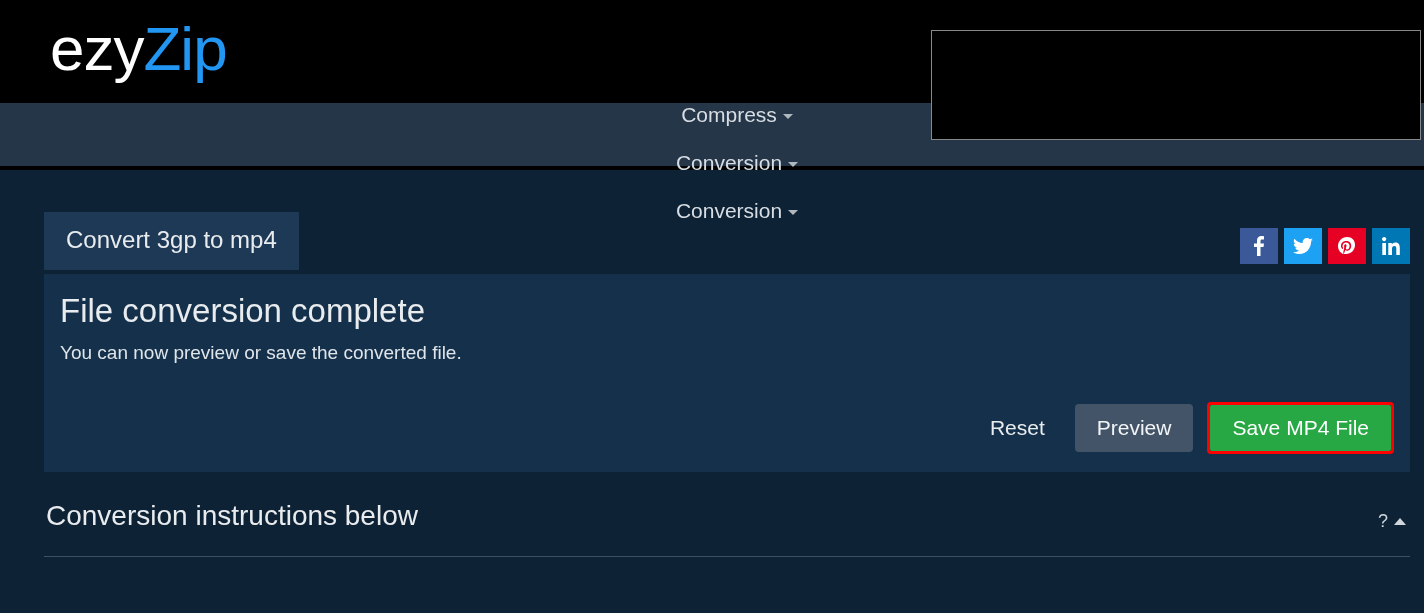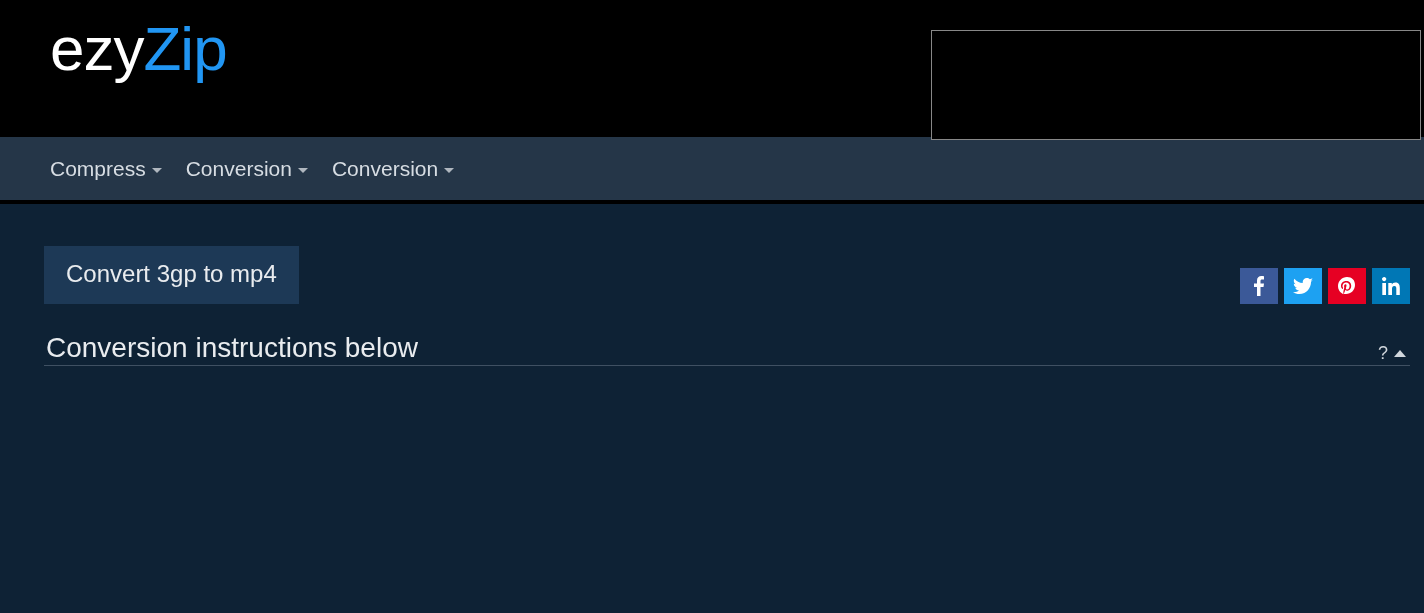--- a/index.html
+++ b/index.html
@@ -6,21 +6,21 @@
   body {
     font-family: "Segoe UI", "Helvetica Neue", Arial, sans-serif;
     background: #0e2235;
     width: 1424px;
     height: 613px;
     overflow: hidden;
     color: #e9ecef;
   }
   .header {
     background: #000;
-    height: 136px;
+    height: 102px;
     display: flex;
     align-items: flex-start;
     justify-content: space-between;
     padding: 18px 0 0 50px;
   }
   .logo-block { display: flex; flex-direction: column; }
   .logo-text {
     font-size: 62px;
     font-weight: 300;
     letter-spacing: -1px;
@@ -57,20 +57,21 @@
   }
   .navbar {
     background: #253648;
     height: 68px;
     border-top: 1px solid #000;
     border-bottom: 4px solid #000;
     display: flex;
     align-items: center;
     padding-left: 50px;
     gap: 24px;
+    flex-direction: column;
   }
   .nav-item {
     color: #d7dde3;
     font-size: 21px;
     font-weight: 300;
     display: flex;
     align-items: center;
     gap: 6px;
     cursor: pointer;
   }
@@ -78,21 +79,21 @@
     width: 0; height: 0;
     border-left: 5px solid transparent;
     border-right: 5px solid transparent;
     border-top: 5px solid #b0b7bf;
     margin-top: 3px;
   }
   .main { padding: 42px 14px 0 44px; }
   .top-row {
     display: flex;
     justify-content: space-between;
-    align-items: flex-end;
+    align-items: center;
     margin-bottom: 4px;
   }
   .tab {
     background: #1d3956;
     padding: 14px 22px 16px 22px;
     color: #e9ecef;
     font-size: 24px;
     font-weight: 300;
     display: inline-block;
   }
@@ -158,21 +159,21 @@
     font-weight: 300;
     padding: 11px 22px;
     border-radius: 2px;
     cursor: pointer;
   }
   .instr-row {
     display: flex;
     justify-content: space-between;
     align-items: flex-end;
     margin-top: 28px;
-    padding: 0 4px 1px 0;
+    padding: 0 4px 24px 0;
     border-bottom: 1px solid #3f5062;
   }
   .instr-title {
     font-size: 28px;
     font-weight: 300;
     color: #e9ecef;
     padding-left: 2px;
   }
   .help {
     display: flex;
@@ -239,20 +240,31 @@
           </svg>
       </div>
       <div class="share-btn sb-li">
         <svg width="18" height="18" viewBox="0 0 18 18">
             <path fill="#fff" d="M4 18H.3V5.9H4V18zM2.2 4.3C1 4.3 0 3.3 0 2.1 0 1 1 0 2.2 0c1.2 0 2.1 1 2.1 2.1 0 1.2-1 2.2-2.1 2.2zM18 18h-3.7v-5.9c0-1.4 0-3.2-2-3.2s-2.3 1.5-2.3 3.1V18H6.3V5.9h3.5v1.6h.1c.5-.9 1.7-1.9 3.5-1.9 3.7 0 4.4 2.5 4.4 5.7V18z"></path>
           </svg>
       </div>
     </div>
   </div>
 
+  <div class="panel">
+    <h2>File conversion complete</h2>
+    <p>You can now preview or save the converted file.</p>
+    <div class="btn-row">
+      <div class="btn-link">Reset</div>
+      <div class="btn-gray">Preview</div>
+      <div class="btn-green-wrap">
+        <div class="btn-green">Save MP4 File</div>
+      </div>
+    </div>
+  </div>
 
   <div class="instr-row">
     <div class="instr-title">Conversion instructions below</div>
     <div class="help">
       <span>?</span>
       <span class="caret-up"></span>
     </div>
   </div>
 </div>
 

